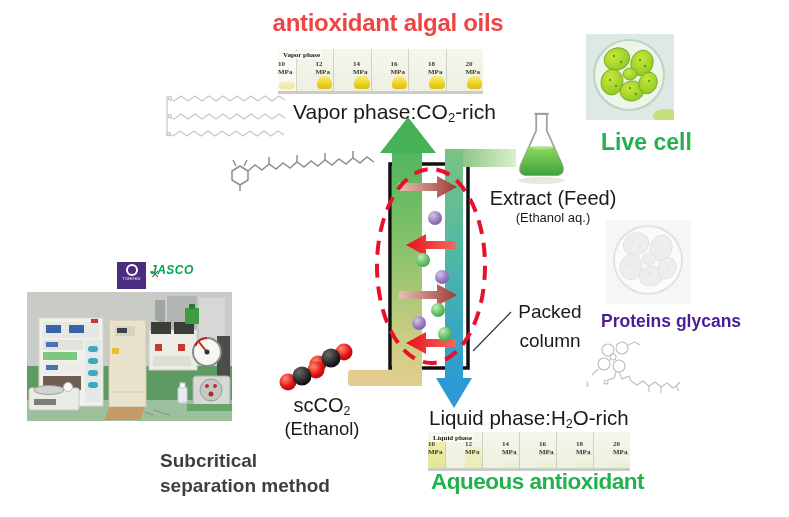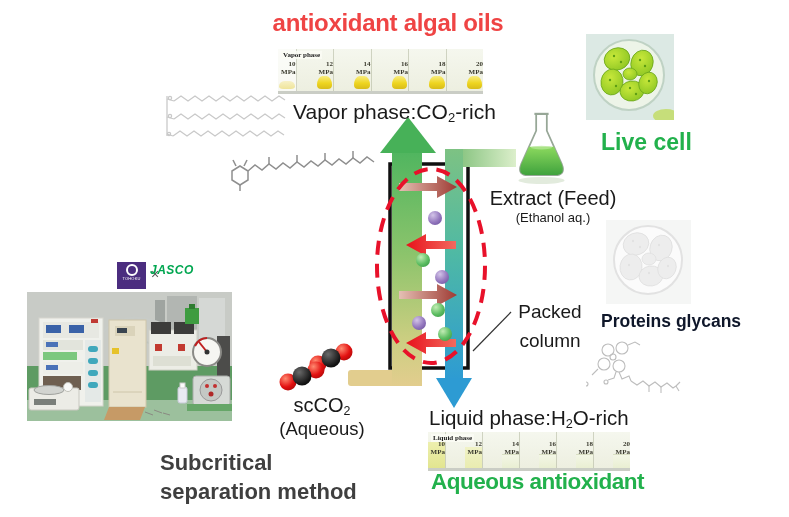--- a/index.html
+++ b/index.html
@@ -7,40 +7,40 @@
           font-family:"Liberation Sans",sans-serif;color:#1a1a1a;}
   .abs{position:absolute;}
   .t{position:absolute;white-space:nowrap;z-index:3;}
   sub{font-size:62%;vertical-align:-0.25em;}
 
   
   .title{left:262px;top:9px;width:252px;text-align:center;font-size:24px;font-weight:bold;
          color:#ef4444;letter-spacing:-0.3px;}
   .live{left:601px;top:129px;font-size:23px;font-weight:bold;color:#22B14C;}
   .aqueous{left:431px;top:469px;font-size:22.5px;font-weight:bold;color:#22B14C;letter-spacing:-0.5px;}
-  .proteins{left:601px;top:311px;font-size:17.5px;font-weight:bold;color:#0f172a;}
-  .method{left:160px;top:448px;font-size:22px;font-weight:bold;color:#3F3F3F;line-height:1.32;}
+  .proteins{left:601px;top:311px;font-size:17.5px;font-weight:bold;color:#4c1d95;}
+  .method{left:160px;top:448px;font-size:19px;font-weight:bold;color:#3F3F3F;line-height:1.32;}
 
   
   .vaporlbl{left:293px;top:100px;font-size:21px;}
   .liquidlbl{left:429px;top:406px;font-size:20.5px;}
   .extract{left:485px;top:187px;width:136px;text-align:center;}
   .extract .l1{font-size:20px;}
   .extract .l2{font-size:13px;}
   .packed{left:499px;top:297px;width:102px;text-align:center;font-size:19px;line-height:1.55;}
   .scco2{left:276px;top:394px;width:92px;text-align:center;}
   .scco2 .l1{font-size:20px;}
   .scco2 .l2{font-size:18.5px;}
 
   
   .strip{position:absolute;display:flex;z-index:2;
          background:linear-gradient(#F5F7EE,#EDEFE0);
          box-shadow:0 3px 0 rgba(150,155,140,.5);gap:19px;}
   .vial{position:relative;flex:1;border-right:1px solid rgba(170,175,150,.5);
-        display:flex;justify-content:center;text-align:right;}
+        display:flex;justify-content:center;}
   .vial:last-child{border-right:none;}
   .vial-label{font-family:"Liberation Serif",serif;font-weight:bold;font-size:7px;
               color:#3A3A2E;margin-top:11px;z-index:2;}
   .strip-tag{position:absolute;top:2px;left:3px;font-family:"Liberation Serif",serif;
              font-weight:bold;font-size:7px;color:#222;z-index:2;
              background:rgba(250,251,244,.85);padding:0 2px;}
   .oil{position:absolute;bottom:2px;left:1px;right:1px;height:13px;
        background:linear-gradient(#F8EC7E,#EED51F 55%,#D8BC1A);
        border-radius:45% 45% 35% 35% / 90% 90% 40% 40%;}
   .v-first{background:rgba(255,255,255,.6);}
@@ -398,21 +398,21 @@
 
   <div class="t packed">
     <div>Packed</div>
     <div>column</div>
   </div>
 
   <div class="t proteins">Proteins glycans</div>
 
   <div class="t scco2">
     <div class="l1"><span>scCO</span><sub>2</sub></div>
-    <div class="l2">(Aqueous)</div>
+    <div class="l2">(Ethanol)</div>
   </div>
 
   <div class="t liquidlbl"><span>Liquid phase:H</span><sub>2</sub><span>O-rich</span></div>
 
   <div class="t aqueous">Aqueous antioxidant</div>
 
   <div class="t method">
     <div>Subcritical</div>
     <div>separation method</div>
   </div>

